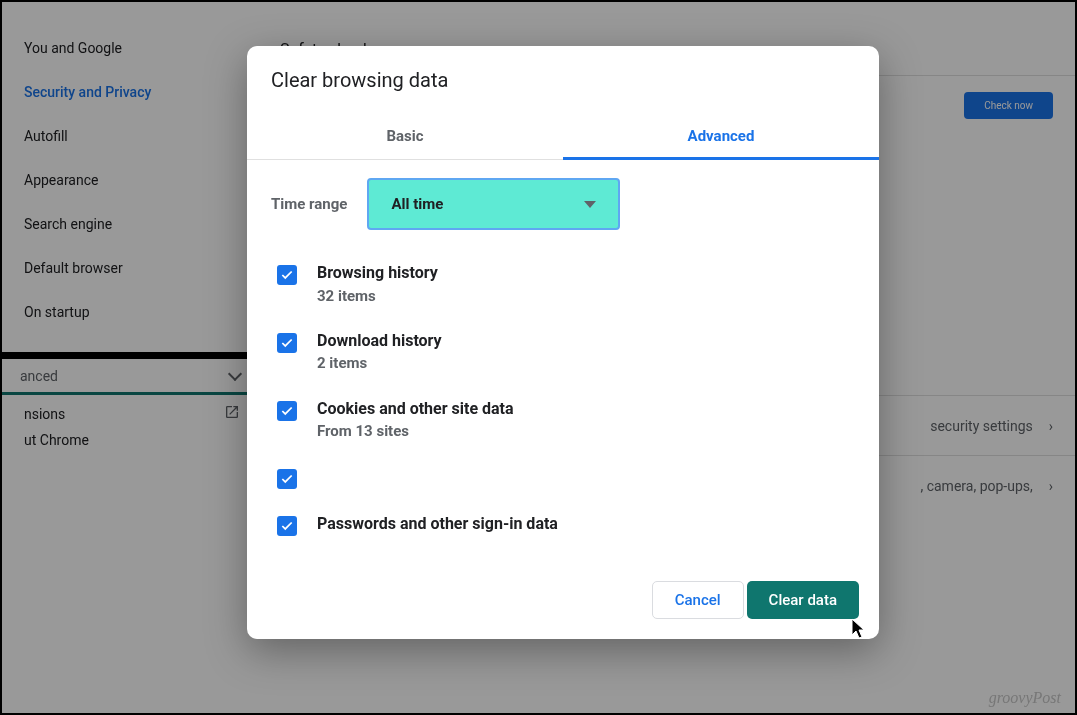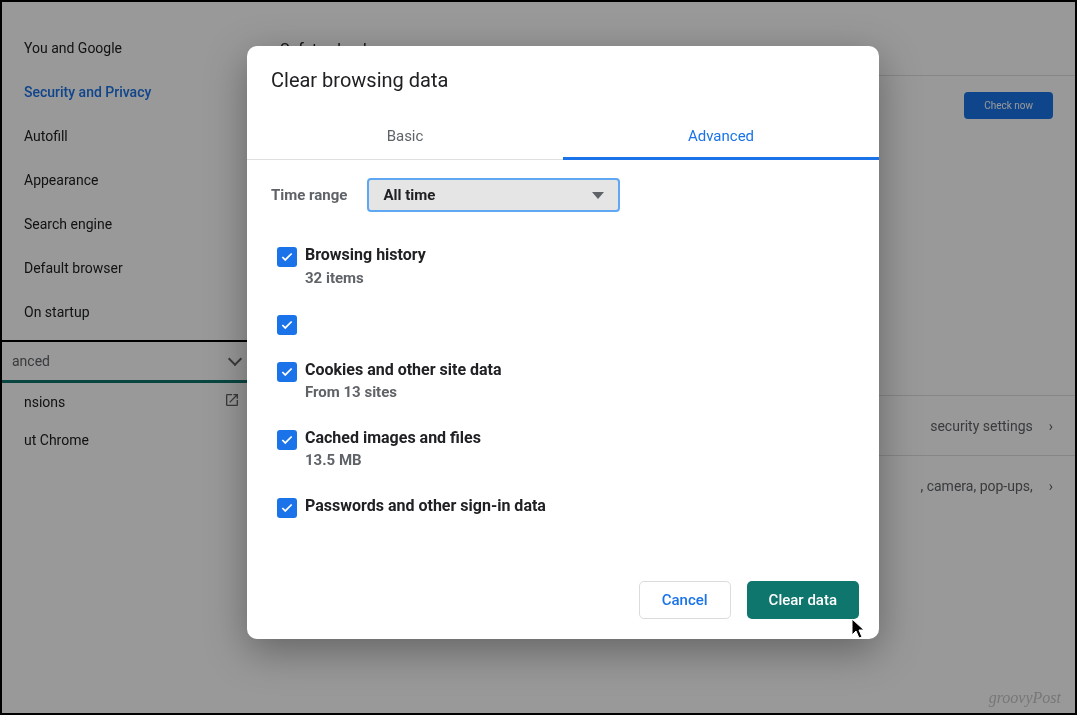--- a/index.html
+++ b/index.html
@@ -22,31 +22,31 @@
     display: flex; align-items: center;
     padding-left: 24px;
     color: #202124;
     font-size: 14px;
     cursor: pointer;
     margin: 4px 0;
   }
   .sidebar-item.active { color: #1a73e8; font-weight: 500; }
   .sidebar-adv {
     height: 40px; display:flex; align-items:center; justify-content:space-between;
-    padding: 0 16px 0 12px; color:#5f6368; font-size:14px;
-    border-top: 2px solid #000000;
-    margin-top: 8px;
+    padding: 0 16px 0 20px; color:#5f6368; font-size:14px;
+    border-top: 7px solid #000000;
+    margin-top: 20px;
   }
   .sidebar-ext {
     height: 40px; display:flex; align-items:center; justify-content:space-between;
     padding: 0 16px 0 24px; color:#202124; font-size:14px;
     border-top: 3px solid #0f766e;
   }
   .sidebar-about {
-    height: 40px; display:flex; align-items:center;
+    height: 40px; display:flex; align-items:flex-start;
     padding-left:24px; color:#202124; font-size:14px;
   }
   .chev { width:10px; height:10px; border-left:2px solid #5f6368; border-bottom:2px solid #5f6368; transform: rotate(-45deg); margin-top:-4px; }
   .launch svg { width:16px; height:16px; fill:#5f6368; }
 
   .content {
     flex: 1;
     padding: 24px 0 0 24px;
     position: relative;
   }
@@ -86,21 +86,21 @@
     display:flex; flex-direction:column;
     overflow:hidden;
   }
   .dlg-title {
     font-size: 20px; color:#202124;
     padding: 22px 24px 20px 24px;
   }
   .tabs { display:flex; height:48px; border-bottom:1px solid #e0e0e0; }
   .tab {
     flex:1; display:flex; align-items:center; justify-content:center;
-    font-size:15px; font-weight:400; color:#5f6368; cursor:pointer;
+    font-size:15px; font-weight:700; color:#5f6368; cursor:pointer;
     position:relative;
   }
   .tab.active { color:#1a73e8; }
   .tab.active::after {
     content:""; position:absolute; left:0; right:0; bottom:-1px;
     height:3px; background:#1a73e8;
   }
 
   .dlg-body {
     position:relative;
@@ -114,49 +114,49 @@
     padding: 18px 24px 0 24px;
   }
   
   .dlg-scroll::-webkit-scrollbar { width:15px; }
   .dlg-scroll::-webkit-scrollbar-thumb { background:#c1c1c1; }
   .dlg-scroll::-webkit-scrollbar-track { background:#f1f1f1; }
 
   .time-row { display:flex; align-items:center; gap:20px; margin-bottom:20px; }
   .time-label { color:#5f6368; font-size:15px; }
   .time-select {
-    width: 253px; height:34px;
+    width: 253px; height:52px;
     border:2px solid #5fa7f2;
     border-radius:4px;
-    background:#e5e5e5;
+    background:#5eead4;
     display:flex; align-items:center; justify-content:space-between;
-    padding: 0 14px;
+    padding: 0 22px;
     color:#202124; font-size:15px;
     cursor:pointer;
   }
   .time-select .dd { width:0;height:0;border-left:6px solid transparent;border-right:6px solid transparent;border-top:7px solid #5f6368; }
 
   .opt {
     display:flex; align-items:flex-start;
     padding: 12px 0 12px 6px;
-    gap: 8px;
+    gap: 20px;
   }
   .cb {
     width:20px; height:20px; border-radius:3px;
     background:#1a73e8;
     display:flex; align-items:center; justify-content:center;
     flex-shrink:0; margin-top:3px;
     cursor:pointer;
   }
   .cb svg { width:14px; height:14px; fill:none; stroke:#fff; stroke-width:3; }
   .opt-text .t { font-size:16px; color:#202124; line-height:1.35; }
   .opt-text .s { font-size:15px; color:#5f6368; line-height:1.35; margin-top:2px; }
 
   .dlg-actions {
-    display:flex; justify-content:flex-end; gap:16px;
+    display:flex; justify-content:flex-end; gap:3px;
     padding: 18px 20px 20px 20px;
     border-top: 1px solid rgba(0,0,0,0);
   }
   .btn {
     height:38px; padding:0 22px; border-radius:5px;
     font-size:15px; font-weight:500; cursor:pointer;
     display:flex; align-items:center;
   }
   .btn.cancel { background:#fff; color:#1a73e8; border:1px solid #dadce0; }
   .btn.primary { background:#0f766e; color:#fff; border:none; }
@@ -280,44 +280,44 @@
           <div class="s">32 items</div>
         </div>
       </div>
 
       <div class="opt">
         <div class="cb">
             <svg viewBox="0 0 24 24">
               <polyline points="4 12 9 17 20 6"></polyline>
             </svg>
           </div>
+        <div class="opt-text">
+          <div class="t">Download history</div>
+          <div class="s">2 items</div>
+        </div>
       </div>
 
       <div class="opt">
         <div class="cb">
             <svg viewBox="0 0 24 24">
               <polyline points="4 12 9 17 20 6"></polyline>
             </svg>
           </div>
         <div class="opt-text">
           <div class="t">Cookies and other site data</div>
           <div class="s">From 13 sites</div>
         </div>
       </div>
 
       <div class="opt">
         <div class="cb">
             <svg viewBox="0 0 24 24">
               <polyline points="4 12 9 17 20 6"></polyline>
             </svg>
           </div>
-        <div class="opt-text">
-          <div class="t">Cached images and files</div>
-          <div class="s">13.5 MB</div>
-        </div>
       </div>
 
       <div class="opt">
         <div class="cb">
             <svg viewBox="0 0 24 24">
               <polyline points="4 12 9 17 20 6"></polyline>
             </svg>
           </div>
         <div class="opt-text">
           <div class="t">Passwords and other sign-in data</div>

